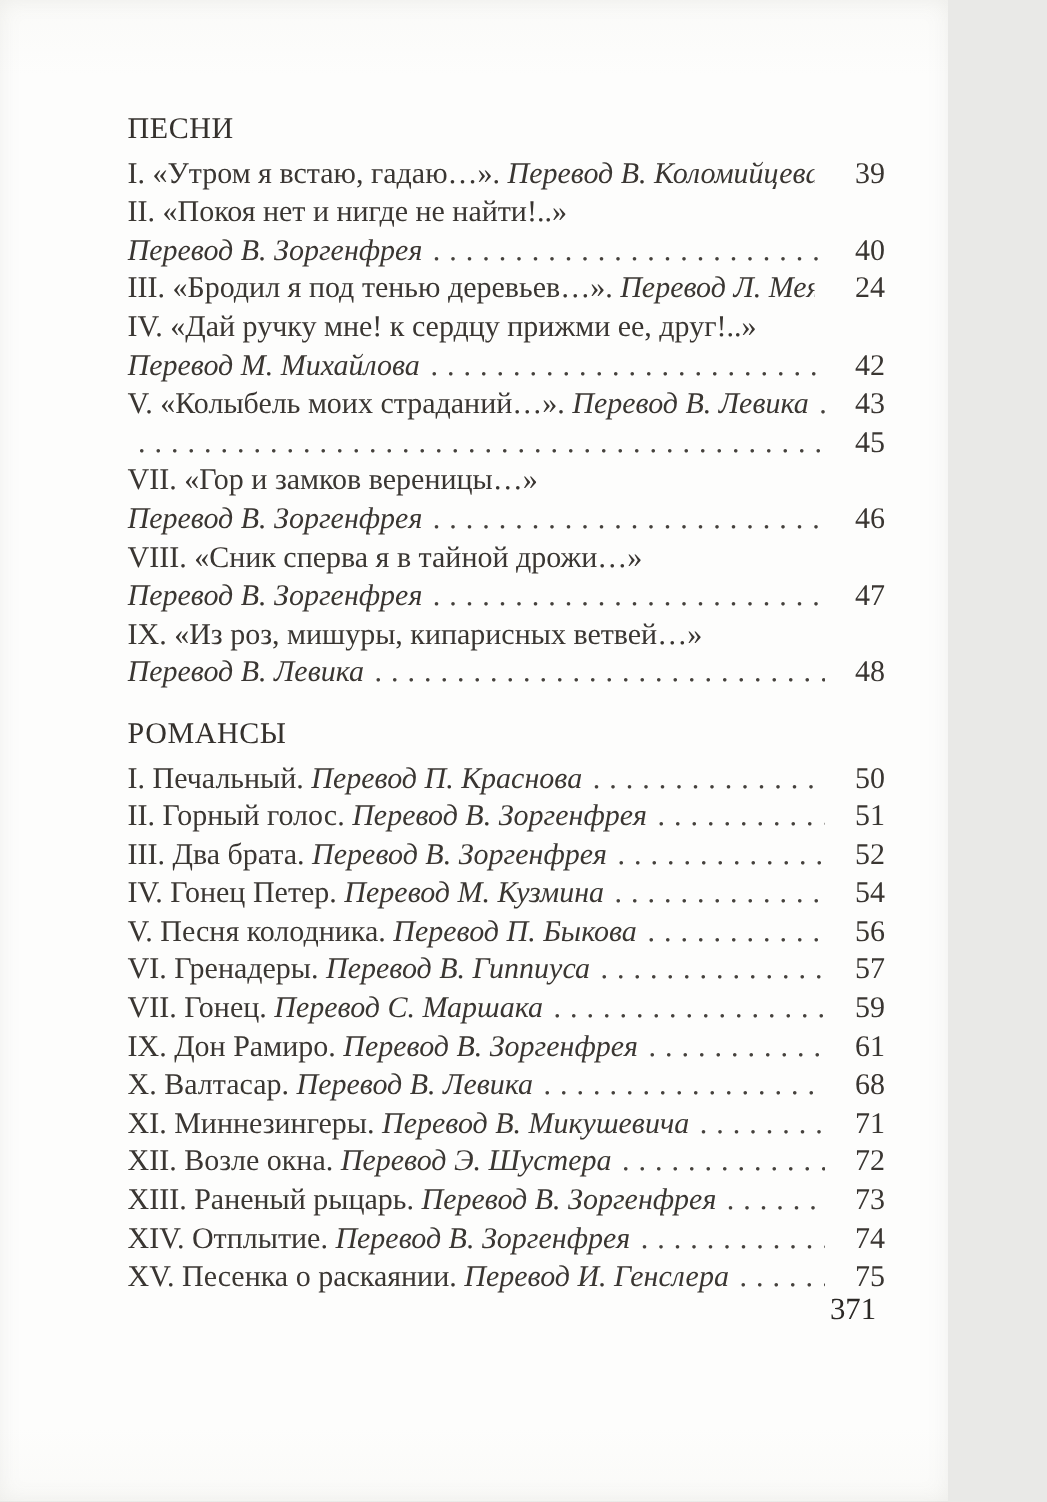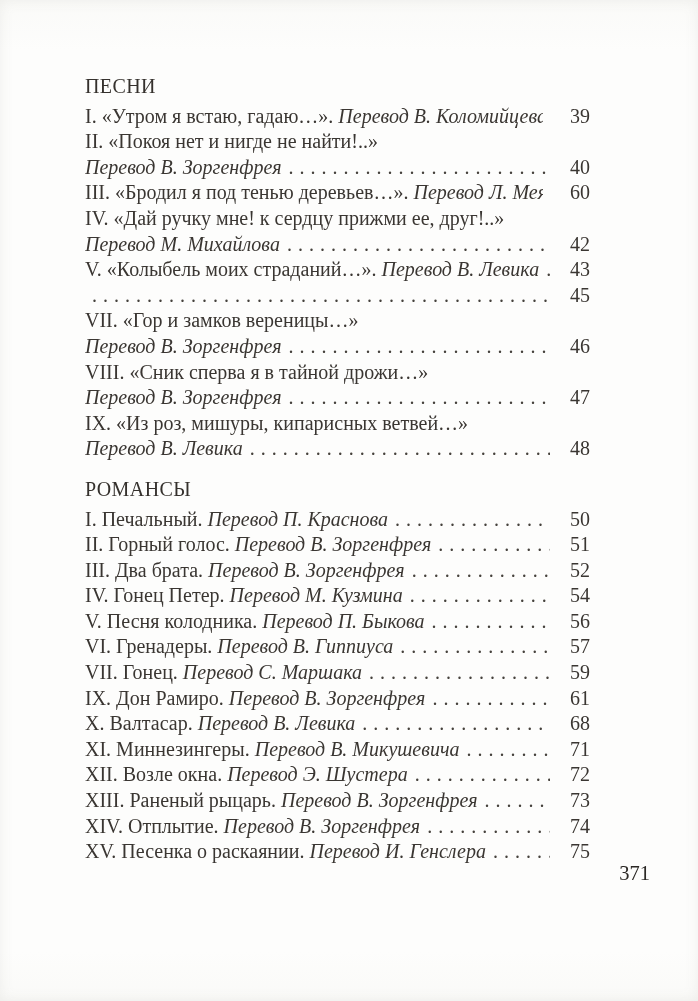--- a/index.html
+++ b/index.html
@@ -3,21 +3,21 @@
 <meta charset="utf-8">
 <style>
   html, body { margin: 0; padding: 0; }
   body {
     width: 698px; height: 1001px;
     background: #e9e9e7;
     font-family: "Liberation Serif", "DejaVu Serif", serif;
   }
   .page {
     position: relative;
-    width: 698px; height: 1001px;
+    width: 632px; height: 1001px;
     background: linear-gradient(180deg, #fafaf8 0%, #fdfdfc 5%, #fdfdfc 95%, #fafaf8 100%);
     box-shadow: inset 0 0 14px rgba(120,115,105,0.10);
     overflow: hidden;
     color: #3a3632;
   }
   .toc {
     position: absolute;
     left: 85px; top: 74px;
     width: 505px;
     font-size: 20px;
@@ -78,21 +78,21 @@
     </div>
     <div class="row">
       <span class="t it">Перевод В. Зоргенфрея</span>
       <span class="dots"></span>
       <span class="pg">40</span>
     </div>
 
     <div class="row">
       <span class="t"><span>III. «Бродил я под тенью деревьев…». </span><span class="it">Перевод Л. Мея</span></span>
       <span class="dots"></span>
-      <span class="pg">60</span>
+      <span class="pg">24</span>
     </div>
 
     <div class="row">
       <span class="t">IV. «Дай ручку мне! к сердцу прижми ее, друг!..»</span>
     </div>
     <div class="row">
       <span class="t it">Перевод М. Михайлова</span>
       <span class="dots"></span>
       <span class="pg">42</span>
     </div>

